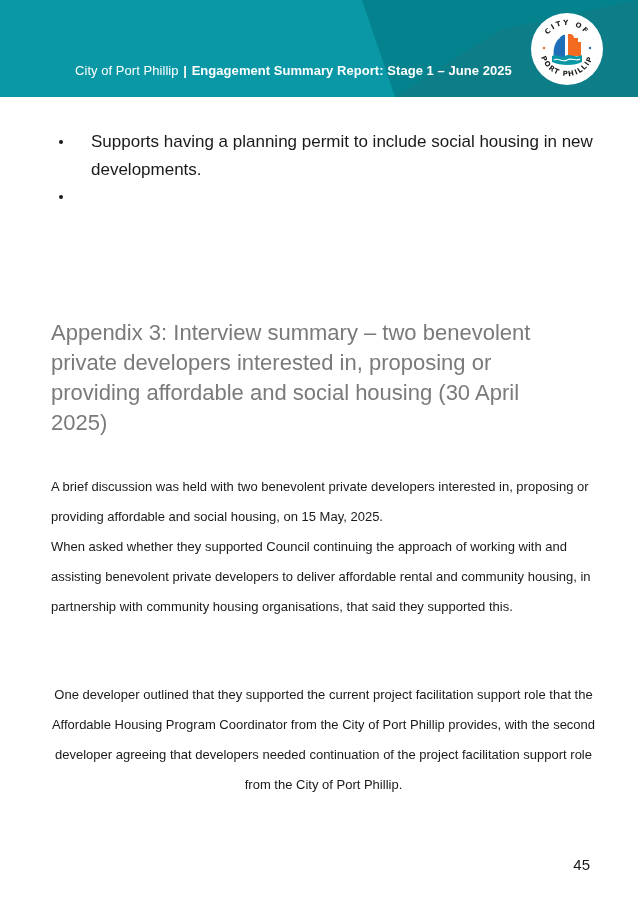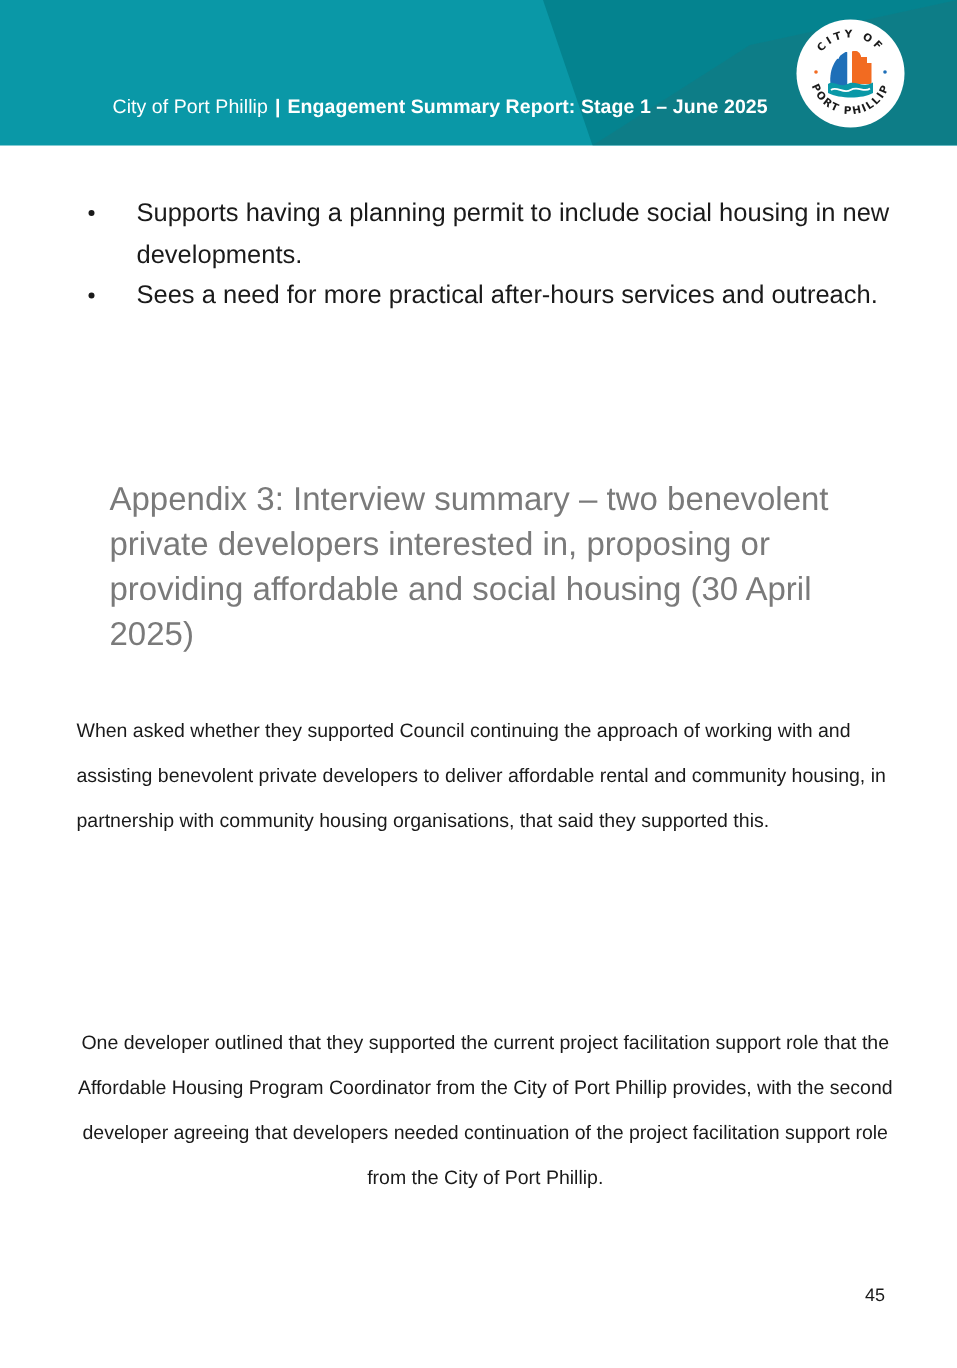--- a/index.html
+++ b/index.html
@@ -88,38 +88,37 @@
     }
     .appendix-heading {
       position: absolute;
       left: 51px;
       top: 318px;
       width: 520px;
       font-size: 22px;
       line-height: 30px;
       color: #7a7a7a;
       font-weight: normal;
-      margin-left: 22px;
     }
     .para {
       position: absolute;
       left: 51px;
       width: 545px;
       font-size: 13px;
       line-height: 30px;
       color: #1a1a1a;
     }
     .para1 { top: 472px; }
     .para2 { top: 680px; text-align: center; }
     .para p { margin: 0; }
     .page-number {
       position: absolute;
       right: 48px;
       top: 856px;
-      font-size: 12px;
+      font-size: 15px;
       color: #1a1a1a;
     }
   </style>
 </head>
 <body>
 
 <header class="header">
   <div class="band"></div>
   <div class="band2"></div>
   <div class="header-title">
@@ -154,27 +153,27 @@
   </svg>
 </header>
 
 <ul class="bullets">
   <li>
     <span class="dot"></span>
     <span>Supports having a planning permit to include social housing in new developments.</span>
   </li>
   <li>
     <span class="dot"></span>
-    <span>Sees a need for more practical after-hours services and outreach.</span>
   </li>
 </ul>
 
 <h2 class="appendix-heading">Appendix 3: Interview summary – two benevolent private developers interested in, proposing or providing affordable and social housing (30 April 2025)</h2>
 
 <div class="para para1">
+  <p>A brief discussion was held with two benevolent private developers interested in, proposing or providing affordable and social housing, on 15 May, 2025.</p>
   <p>When asked whether they supported Council continuing the approach of working with and assisting benevolent private developers to deliver affordable rental and community housing, in partnership with community housing organisations, that said they supported this.</p>
 </div>
 
 <div class="para para2">
   <p>One developer outlined that they supported the current project facilitation support role that the Affordable Housing Program Coordinator from the City of Port Phillip provides, with the second developer agreeing that developers needed continuation of the project facilitation support role from the City of Port Phillip.</p>
 </div>
 
 <div class="page-number">45</div>
 
 </body></html>

